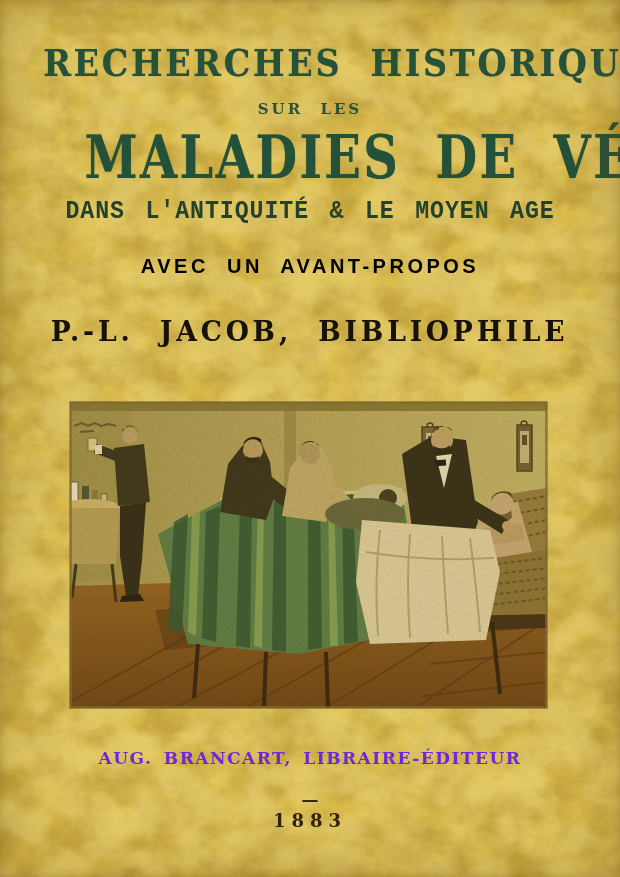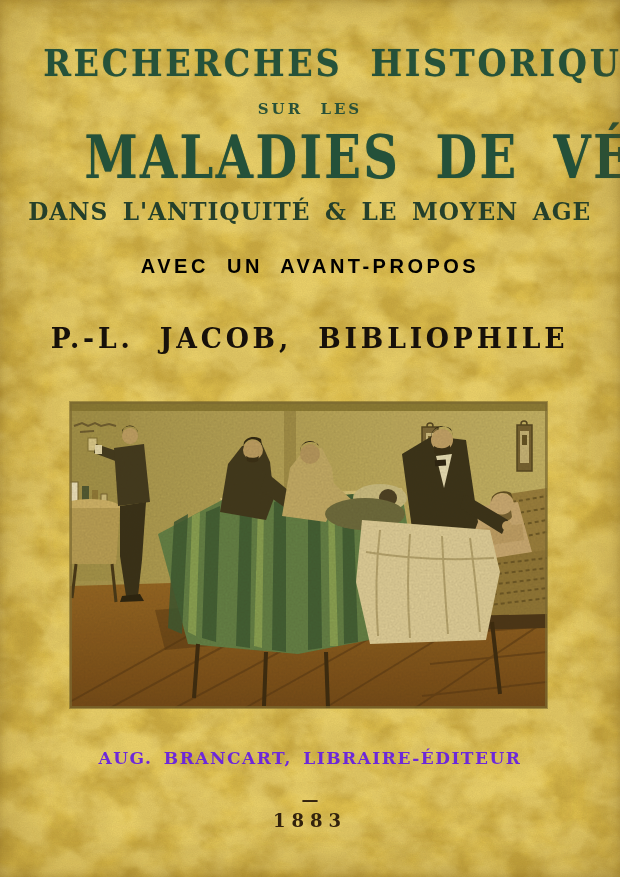--- a/index.html
+++ b/index.html
@@ -36,34 +36,34 @@
     letter-spacing:3px;word-spacing:9px;
   }
   .main-title{
     top:122px;color:#24513a;font-weight:bold;font-size:60px;
     letter-spacing:3px;word-spacing:20px;
     text-shadow:0 0 1px rgba(24,60,40,.6);
   }
   .main-title .squeeze{transform:scaleX(.80);}
   .subtitle{
     top:197px;color:#25402b;font-weight:bold;font-size:25px;
-    letter-spacing:1px;word-spacing:6px;
+    letter-spacing:1px;word-spacing:6px;font-family:Liberation Mono, monospace;
   }
   .subtitle .squeeze{transform:scaleX(.93);}
   .foreword{
     top:255px;color:#000000;font-weight:bold;font-size:20px;
     font-family:"Liberation Sans","DejaVu Sans",sans-serif;
     letter-spacing:3.5px;word-spacing:9px;
   }
   .byline{
     top:297px;color:#17110a;font-weight:bold;font-size:15px;letter-spacing:2px;
   }
   .author{
     top:315px;color:#17110a;font-weight:bold;font-size:28px;
-    letter-spacing:4px;word-spacing:14px;margin-top:7px;
+    letter-spacing:4px;word-spacing:14px;
   }
   .author .squeeze{transform:scaleX(.95);}
   .city{
     top:739px;color:#44341a;font-size:18px;letter-spacing:4px;
   }
   .publisher{
     top:748px;color:#6d28d9;font-weight:bold;font-size:17px;
     letter-spacing:1.5px;word-spacing:4px;
   }
   .separator{

